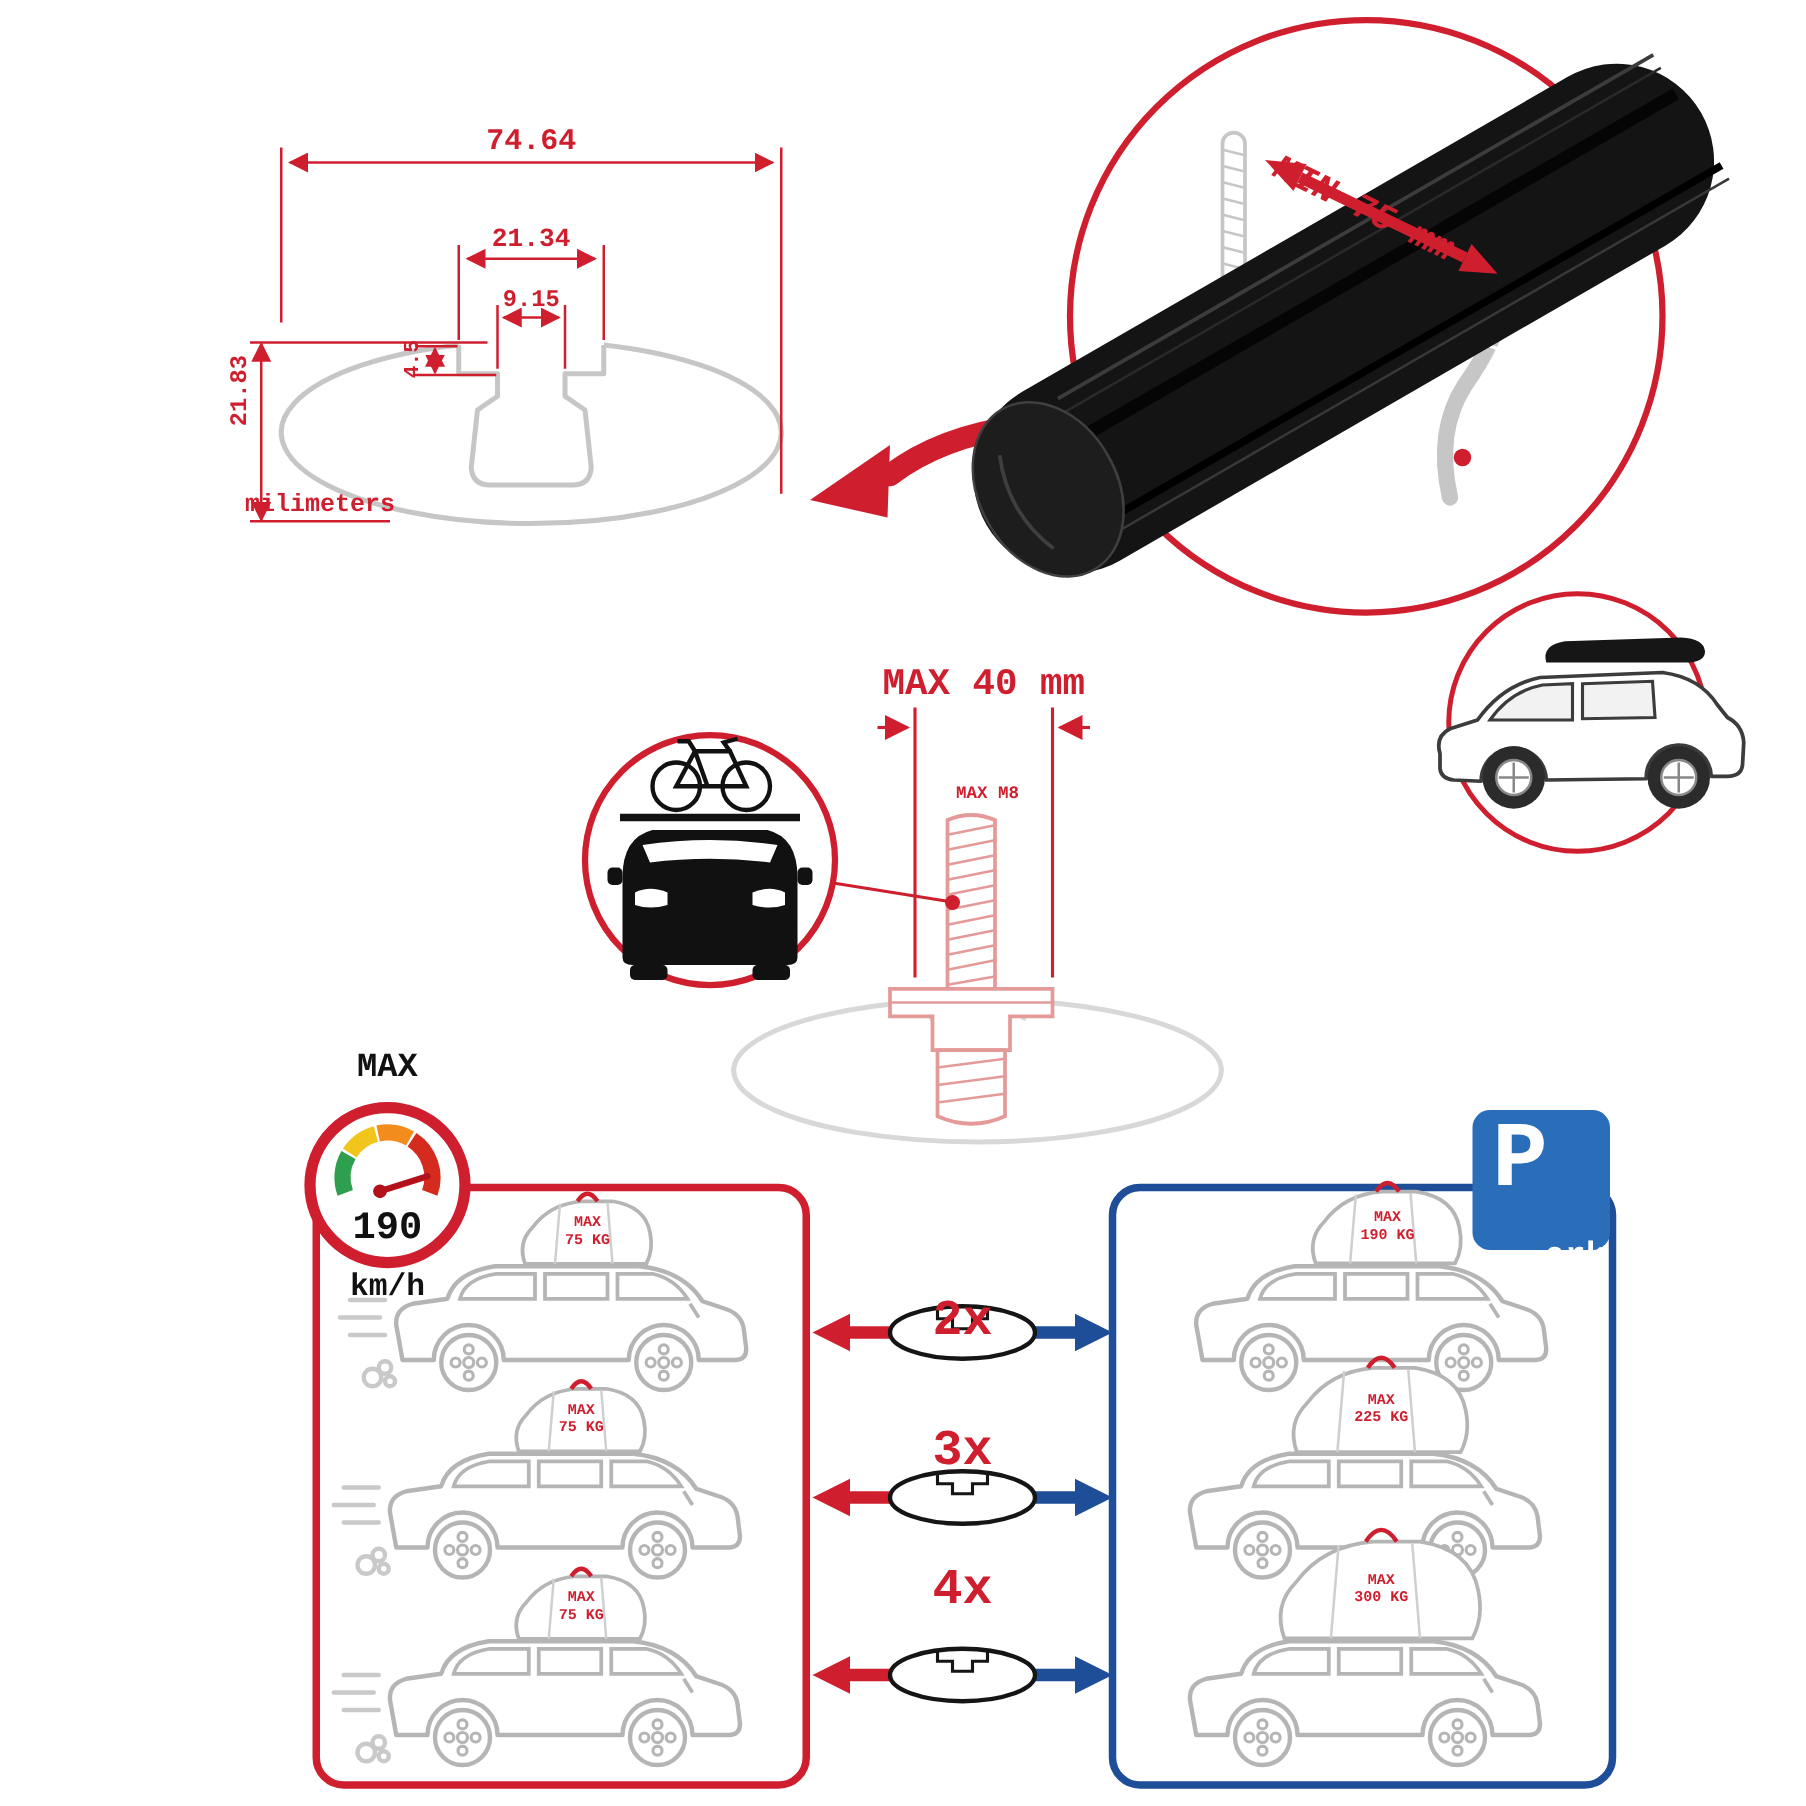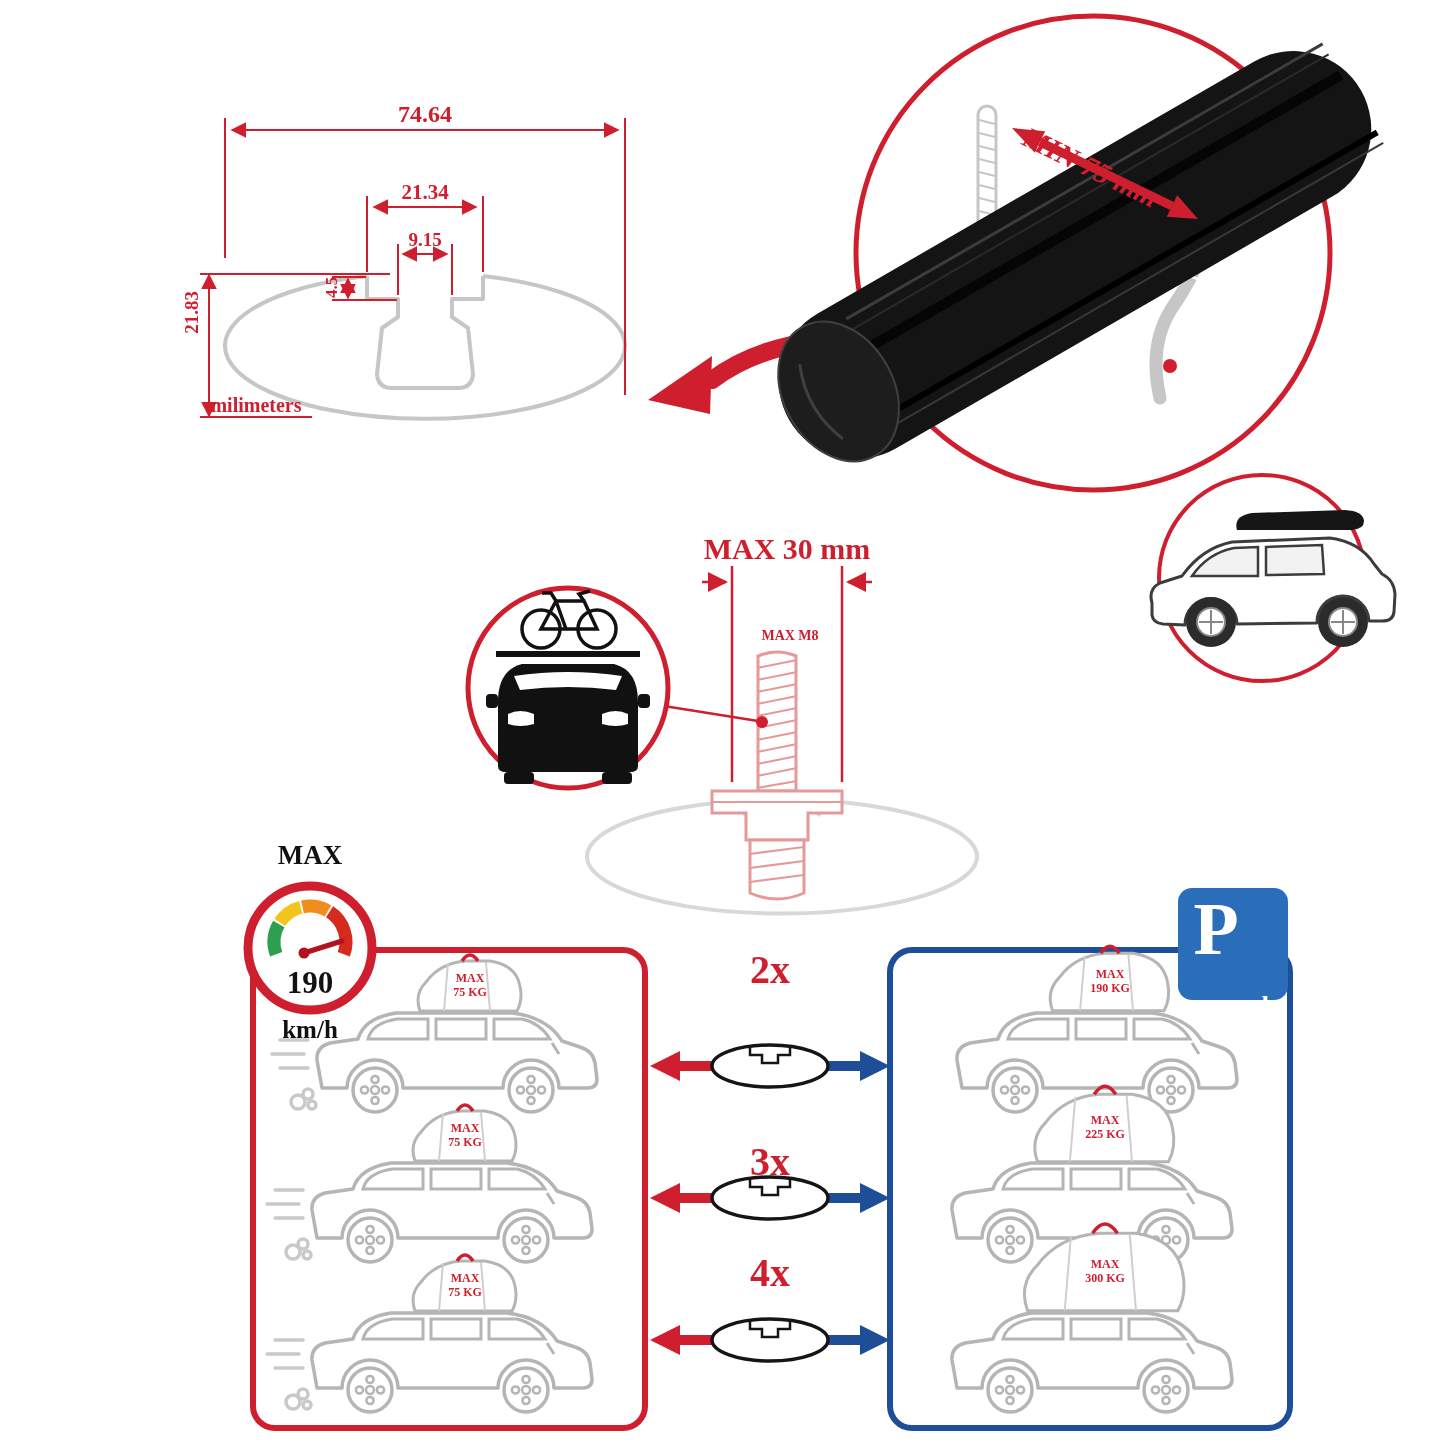--- a/index.html
+++ b/index.html
@@ -1,17 +1,17 @@
 <!DOCTYPE html>
 <html><head>
 <meta charset="utf-8">
 <style>
   html,body{margin:0;padding:0;background:#fff;}
   #canvas{position:relative;width:1445px;height:1445px;background:#fff;overflow:hidden;
-          font-family:Liberation Serif, serif;}
+          font-family:Liberation Mono, monospace;}
   #art{position:absolute;left:0;top:0;z-index:1;}
   .txt{position:absolute;z-index:2;color:#cf1f2f;font-weight:bold;text-align:center;line-height:1.1;}
   .blk{color:#111;}
   .wht{color:#fff;}
   .rot90{transform:rotate(-90deg);}
   .bag-label{position:absolute;z-index:2;width:90px;text-align:center;color:#cf1f2f;
              font-weight:bold;font-size:12px;line-height:1.2;}
 </style>
 </head>
 <body>
@@ -248,31 +248,31 @@
 
 <div class="txt" style="left:325px;top:101px;width:200px;font-size:24px;">74.64</div>
 <div class="txt" style="left:375px;top:181px;width:100px;font-size:21px;">21.34</div>
 <div class="txt" style="left:385px;top:230px;width:80px;font-size:19px;">9.15</div>
 <div class="txt rot90" style="left:310px;top:278px;width:44px;font-size:17px;">4.5</div>
 <div class="txt rot90" style="left:160px;top:302px;width:64px;font-size:19px;">21.83</div>
 <div class="txt" style="left:196px;top:394px;width:120px;font-size:20px;text-align:center;">milimeters</div>
 
 <div class="txt" style="left:1012px;top:112px;width:190px;font-size:29px;font-style:italic;transform:rotate(26deg);transform-origin:left top;">MIN 75 mm</div>
 
-<div class="txt" style="left:687px;top:532px;width:200px;font-size:30px;">MAX 30 mm</div>
+<div class="txt" style="left:687px;top:532px;width:200px;font-size:30px;">MAX 40 mm</div>
 <div class="txt" style="left:715px;top:628px;width:150px;font-size:14px;">MAX M8</div>
 
 <div class="txt blk" style="left:262px;top:841px;width:96px;font-size:27px;">MAX</div>
 <div class="txt blk" style="left:270px;top:966px;width:80px;font-size:31px;">190</div>
 <div class="txt blk" style="left:262px;top:1016px;width:96px;font-size:25px;font-weight:600;">km/h</div>
 
 <div class="txt wht" style="left:1184px;top:892px;width:64px;font-size:74px;line-height:1;">P</div>
 <div class="txt wht" style="left:1236px;top:992px;width:50px;font-size:27px;text-align:left;">ark</div>
 
-<div class="txt" style="left:720px;top:948px;width:100px;font-size:40px;">2x</div>
+<div class="txt" style="left:720px;top:1036px;width:100px;font-size:40px;">2x</div>
 <div class="txt" style="left:720px;top:1140px;width:100px;font-size:40px;">3x</div>
 <div class="txt" style="left:720px;top:1251px;width:100px;font-size:40px;">4x</div>
 
 <div class="bag-label" style="left:425px;top:971px;">
   <div>MAX</div>
   <div>75 KG</div>
 </div>
 <div class="bag-label" style="left:420px;top:1121px;">
   <div>MAX</div>
   <div>75 KG</div>

